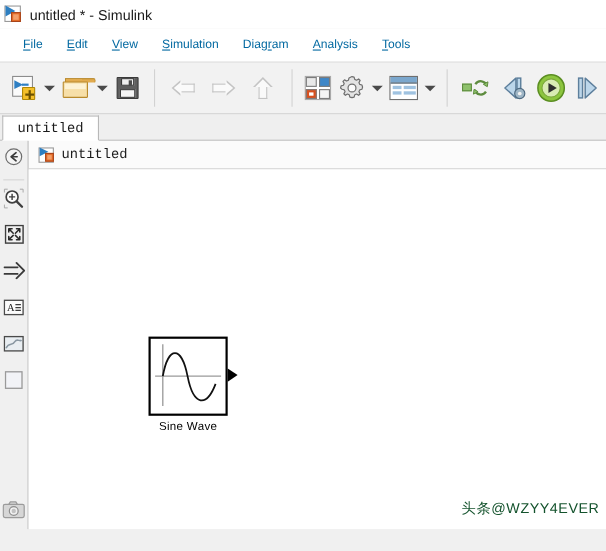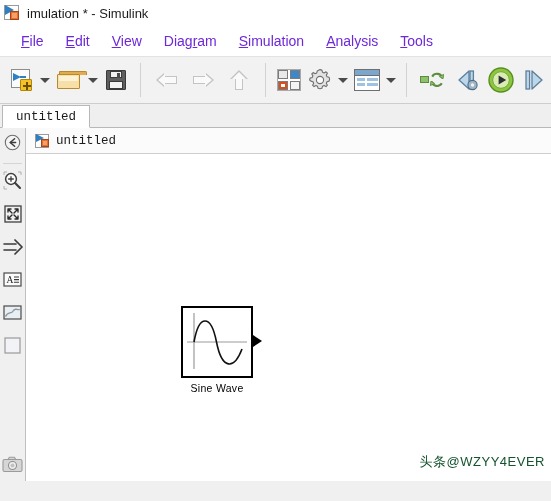--- a/index.html
+++ b/index.html
@@ -38,21 +38,21 @@
     content:"";position:absolute;left:1px;top:1px;right:1px;bottom:1px;
     background:#f3a06a;
   }
 
   
   .menubar{
     height:30px;background:#ffffff;display:flex;align-items:center;
     padding-left:10px;box-sizing:border-box;
   }
   .menu-item{
-    font-size:14px;color:#6d28d9;padding:3px 11px 3px 11px;cursor:default;
+    font-size:11px;color:#0369a1;padding:3px 11px 3px 11px;cursor:default;
     white-space:nowrap;
   }
   .menu-item u{text-decoration:underline;}
 
   
   .toolbar{
     height:48px;background:#f2f2f2;border-top:1px solid #e2e2e2;
     border-bottom:1px solid #cdcdcd;
     display:flex;align-items:center;padding:0 6px;box-sizing:border-box;
   }
@@ -209,21 +209,21 @@
   }
   .bc-icon{width:16px;height:16px;margin-right:5px;flex:none;}
   .bc-text{font-size:12.5px;font-family:"Liberation Mono", monospace;color:#1b1b1b;}
 
   .canvas{
     flex:1;background:#ffffff;position:relative;overflow:hidden;
   }
 
   
   .block{
-    position:absolute;left:109px;top:152px;width:72px;height:72px;margin-left:46px;
+    position:absolute;left:109px;top:152px;width:72px;height:72px;
   }
   .block-box{
     position:absolute;left:0;top:0;width:72px;height:72px;
     background:#ffffff;border:2px solid #000000;box-sizing:border-box;
   }
   .block-port{
     position:absolute;left:72px;top:29px;width:0;height:0;
     border-top:6px solid transparent;border-bottom:6px solid transparent;
     border-left:9px solid #000000;
   }
@@ -245,29 +245,29 @@
 <div class="app">
 
   <div class="titlebar">
     <span class="title-icon">
       <span class="slicon">
         <span class="sq"></span>
         <span class="arrow"></span>
         <span class="blk"></span>
       </span>
     </span>
-    <span class="title-text">imulation * - Simulink</span>
+    <span class="title-text">untitled * - Simulink</span>
   </div>
 
   <div class="menubar">
     <div class="menu-item"><u>F</u>ile</div>
     <div class="menu-item"><u>E</u>dit</div>
     <div class="menu-item"><u>V</u>iew</div>
+    <div class="menu-item"><u>S</u>imulation</div>
     <div class="menu-item">Diag<u>r</u>am</div>
-    <div class="menu-item"><u>S</u>imulation</div>
     <div class="menu-item"><u>A</u>nalysis</div>
     <div class="menu-item"><u>T</u>ools</div>
   </div>
 
   <div class="toolbar">
 
     <div class="tb-btn">
       <span class="ic-new">
         <span class="pane"></span>
           <span class="ar"></span>

